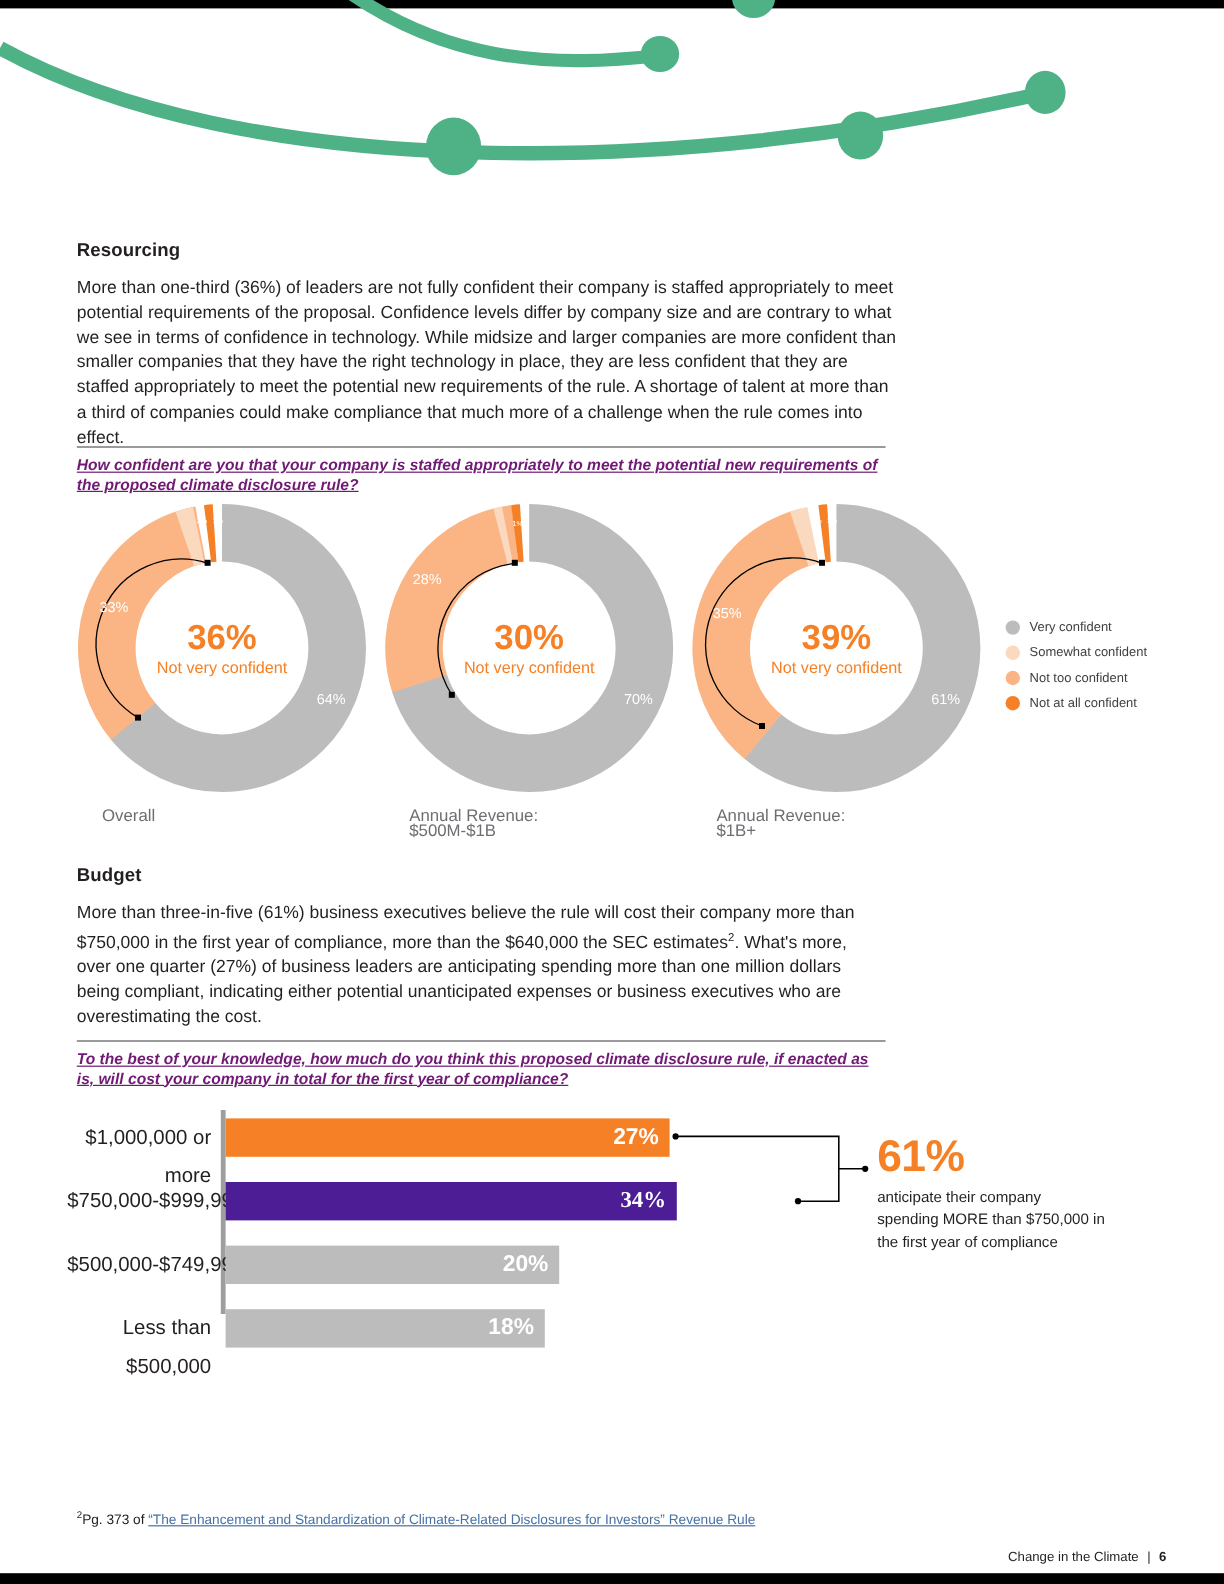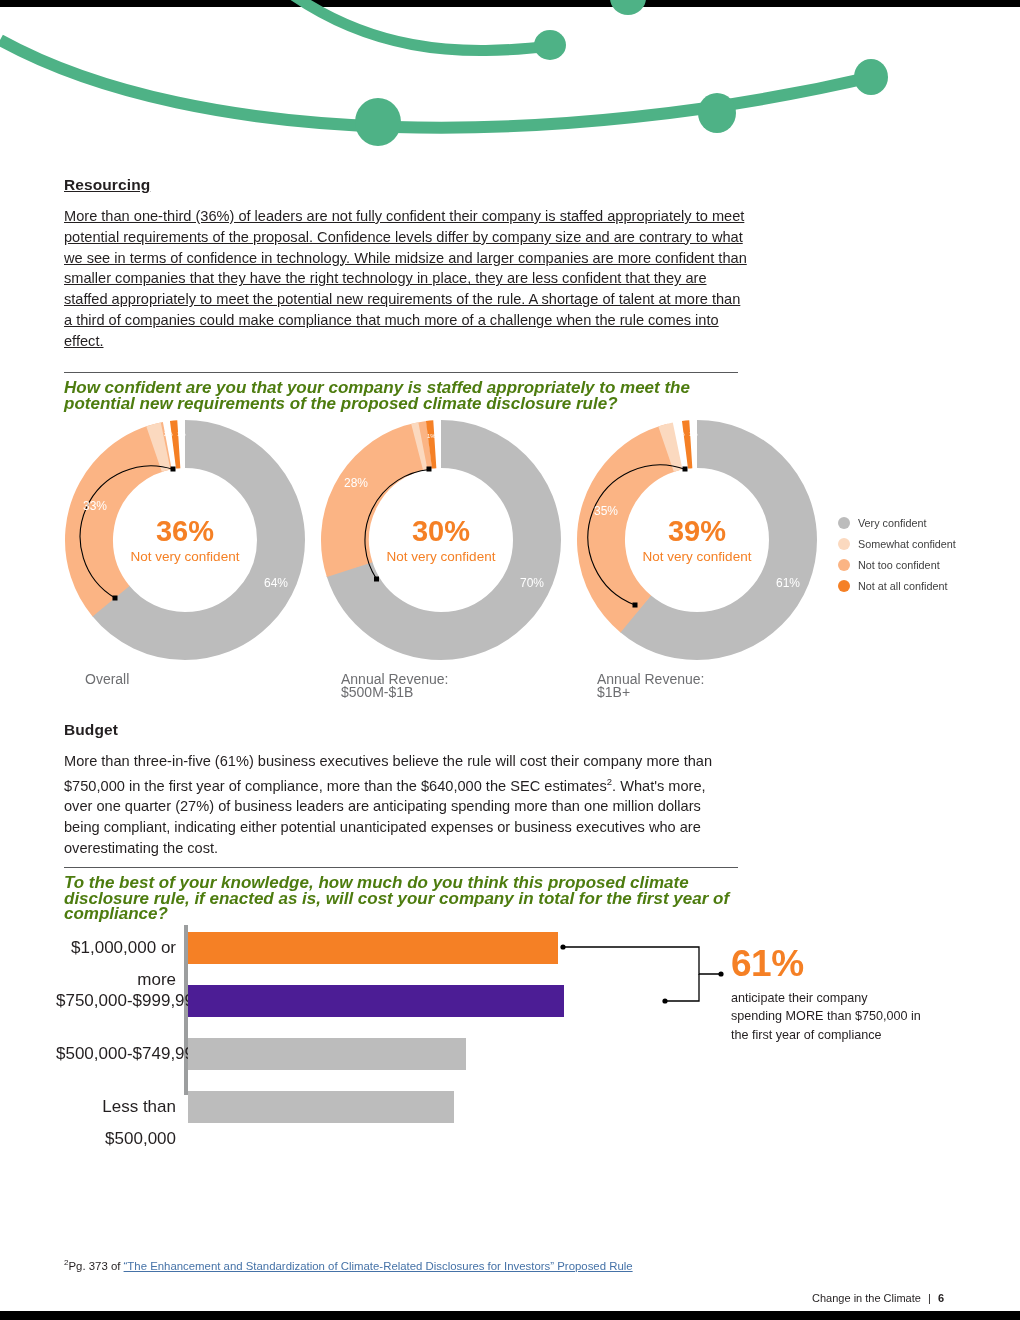--- a/index.html
+++ b/index.html
@@ -22,22 +22,22 @@
     letter-spacing:.1px;color:#231f20;
   }
   p.body{
     font-size:14.6px;line-height:20.8px;margin:0;color:#231f20;
     font-weight:400;
   }
   p.body sup{font-size:9.5px;}
 
   .qrule{border-top:1px solid #58595b;}
   .qtext{
-    font-style:italic;font-weight:bold;font-size:17px;line-height:15.5px;
-    color:#4d7c0f;margin:0;
+    font-style:italic;font-weight:bold;font-size:13px;line-height:15.5px;
+    color:#701a75;margin:0;text-decoration:underline;
   }
 
   
   .donuts{position:absolute;left:0;top:415px;width:1020px;height:290px;}
   .donut-cap{
     position:absolute;text-align:left;font-size:14px;line-height:13px;
     color:#6d6e71;width:200px;
   }
   .legend{position:absolute;left:838px;top:508px;}
   .legend-row{display:flex;align-items:flex-end;height:21px;}
@@ -48,34 +48,34 @@
   .barchart{position:absolute;left:0;top:925px;width:1020px;height:180px;}
   .bar-axis{position:absolute;left:184px;top:0px;width:4px;height:170px;background:#9c9e9f;}
   .bar-row{position:absolute;left:0;height:32px;}
   .bar-cat{
     position:absolute;right:0;width:120px;text-align:right;
     font-size:17px;color:#231f20;line-height:32px;
   }
   .bar-rect{position:absolute;left:188px;top:0;height:32px;}
   .bar-val{
     position:absolute;right:9px;top:0;line-height:32px;
-    color:#ffffff;font-size:19px;font-weight:bold;margin-top:29px;
+    color:#ffffff;font-size:19px;font-weight:bold;
   }
   .callout{position:absolute;left:731px;top:944px;width:190px;}
   .callout-num{font-size:37px;font-weight:bold;color:#F58025;line-height:40px;letter-spacing:-.5px;}
   .callout-txt{font-size:12.6px;line-height:18.4px;color:#231f20;margin-top:5px;}
 
   
   .footnote{
     position:absolute;left:64px;top:1258px;font-size:11.4px;color:#231f20;
   }
   .footnote sup{font-size:8px;}
   .footnote a{color:#4572a7;text-decoration:underline;}
   .footer-txt{
-    position:absolute;right:76px;top:1292px;font-size:11px;color:#231f20;
+    position:absolute;right:48px;top:1292px;font-size:11px;color:#231f20;
   }
   .footer-txt b{font-weight:bold;}
   .footbar{position:absolute;left:0;bottom:0;width:1020px;height:9px;background:#000;}
 </style>
 </head>
 <body>
 
 <div class="page">
 
   <div class="topbar"></div>
@@ -83,21 +83,21 @@
     <path d="M 255,-35 C 360,60 470,55 552,46" fill="none" stroke="#4EB286" stroke-width="11"></path>
     <path d="M 0,42 C 160,145 420,133 620,0" fill="none" stroke="#4EB286" stroke-width="0"></path>
     <path d="M 0,40 C 200,150 560,150 876,76" fill="none" stroke="#4EB286" stroke-width="12"></path>
     <ellipse cx="550" cy="45" rx="16" ry="15" fill="#4EB286"></ellipse>
     <ellipse cx="628" cy="-2" rx="18" ry="17" fill="#4EB286"></ellipse>
     <ellipse cx="378" cy="122" rx="23" ry="24" fill="#4EB286"></ellipse>
     <ellipse cx="717" cy="113" rx="19" ry="20" fill="#4EB286"></ellipse>
     <ellipse cx="871" cy="77" rx="17" ry="18" fill="#4EB286"></ellipse>
   </svg>
 
-  <div class="content" style="top:176px;text-decoration:underline;">
+  <div class="content" style="top:200px;">
     <h2 class="sect">Resourcing</h2>
     <p class="body" style="margin-top:12px;width:688px;">More than one-third (36%) of leaders are not fully confident their company is staffed appropriately to meet potential requirements of the proposal. Confidence levels differ by company size and are contrary to what we see in terms of confidence in technology. While midsize and larger companies are more confident than smaller companies that they have the right technology in place, they are less confident that they are staffed appropriately to meet the potential new requirements of the rule. A shortage of talent at more than a third of companies could make compliance that much more of a challenge when the rule comes into effect.</p>
   </div>
 
   <div class="content" style="top:372px;width:674px;">
     <div class="qrule"></div>
     <p class="qtext" style="margin-top:7px;">How confident are you that your company is staffed appropriately to meet the potential new requirements of the proposed climate disclosure rule?</p>
   </div>
 
   <div class="donuts">
@@ -234,21 +234,21 @@
       <circle cx="110" cy="76" r="2.6" fill="#000"></circle>
       <circle cx="166" cy="49" r="2.6" fill="#000"></circle>
     </svg>
   </div>
 
   <div class="callout">
     <div class="callout-num">61%</div>
     <div class="callout-txt">anticipate their company spending MORE than $750,000 in the first year of compliance</div>
   </div>
 
-  <div class="footnote"><sup>2</sup><span>Pg. 373 of </span><a href="#">“The Enhancement and Standardization of Climate-Related Disclosures for Investors” Proposed Rule</a></div>
+  <div class="footnote"><sup>2</sup><span>Pg. 373 of </span><a href="#">“The Enhancement and Standardization of Climate-Related Disclosures for Investors” Revenue Rule</a></div>
 
   <div class="footer-txt">
     <span>Change in the Climate</span>
     <span style="margin:0 4px;">|</span>
     <b>6</b>
   </div>
 
   <div class="footbar"></div>
 </div>
 

